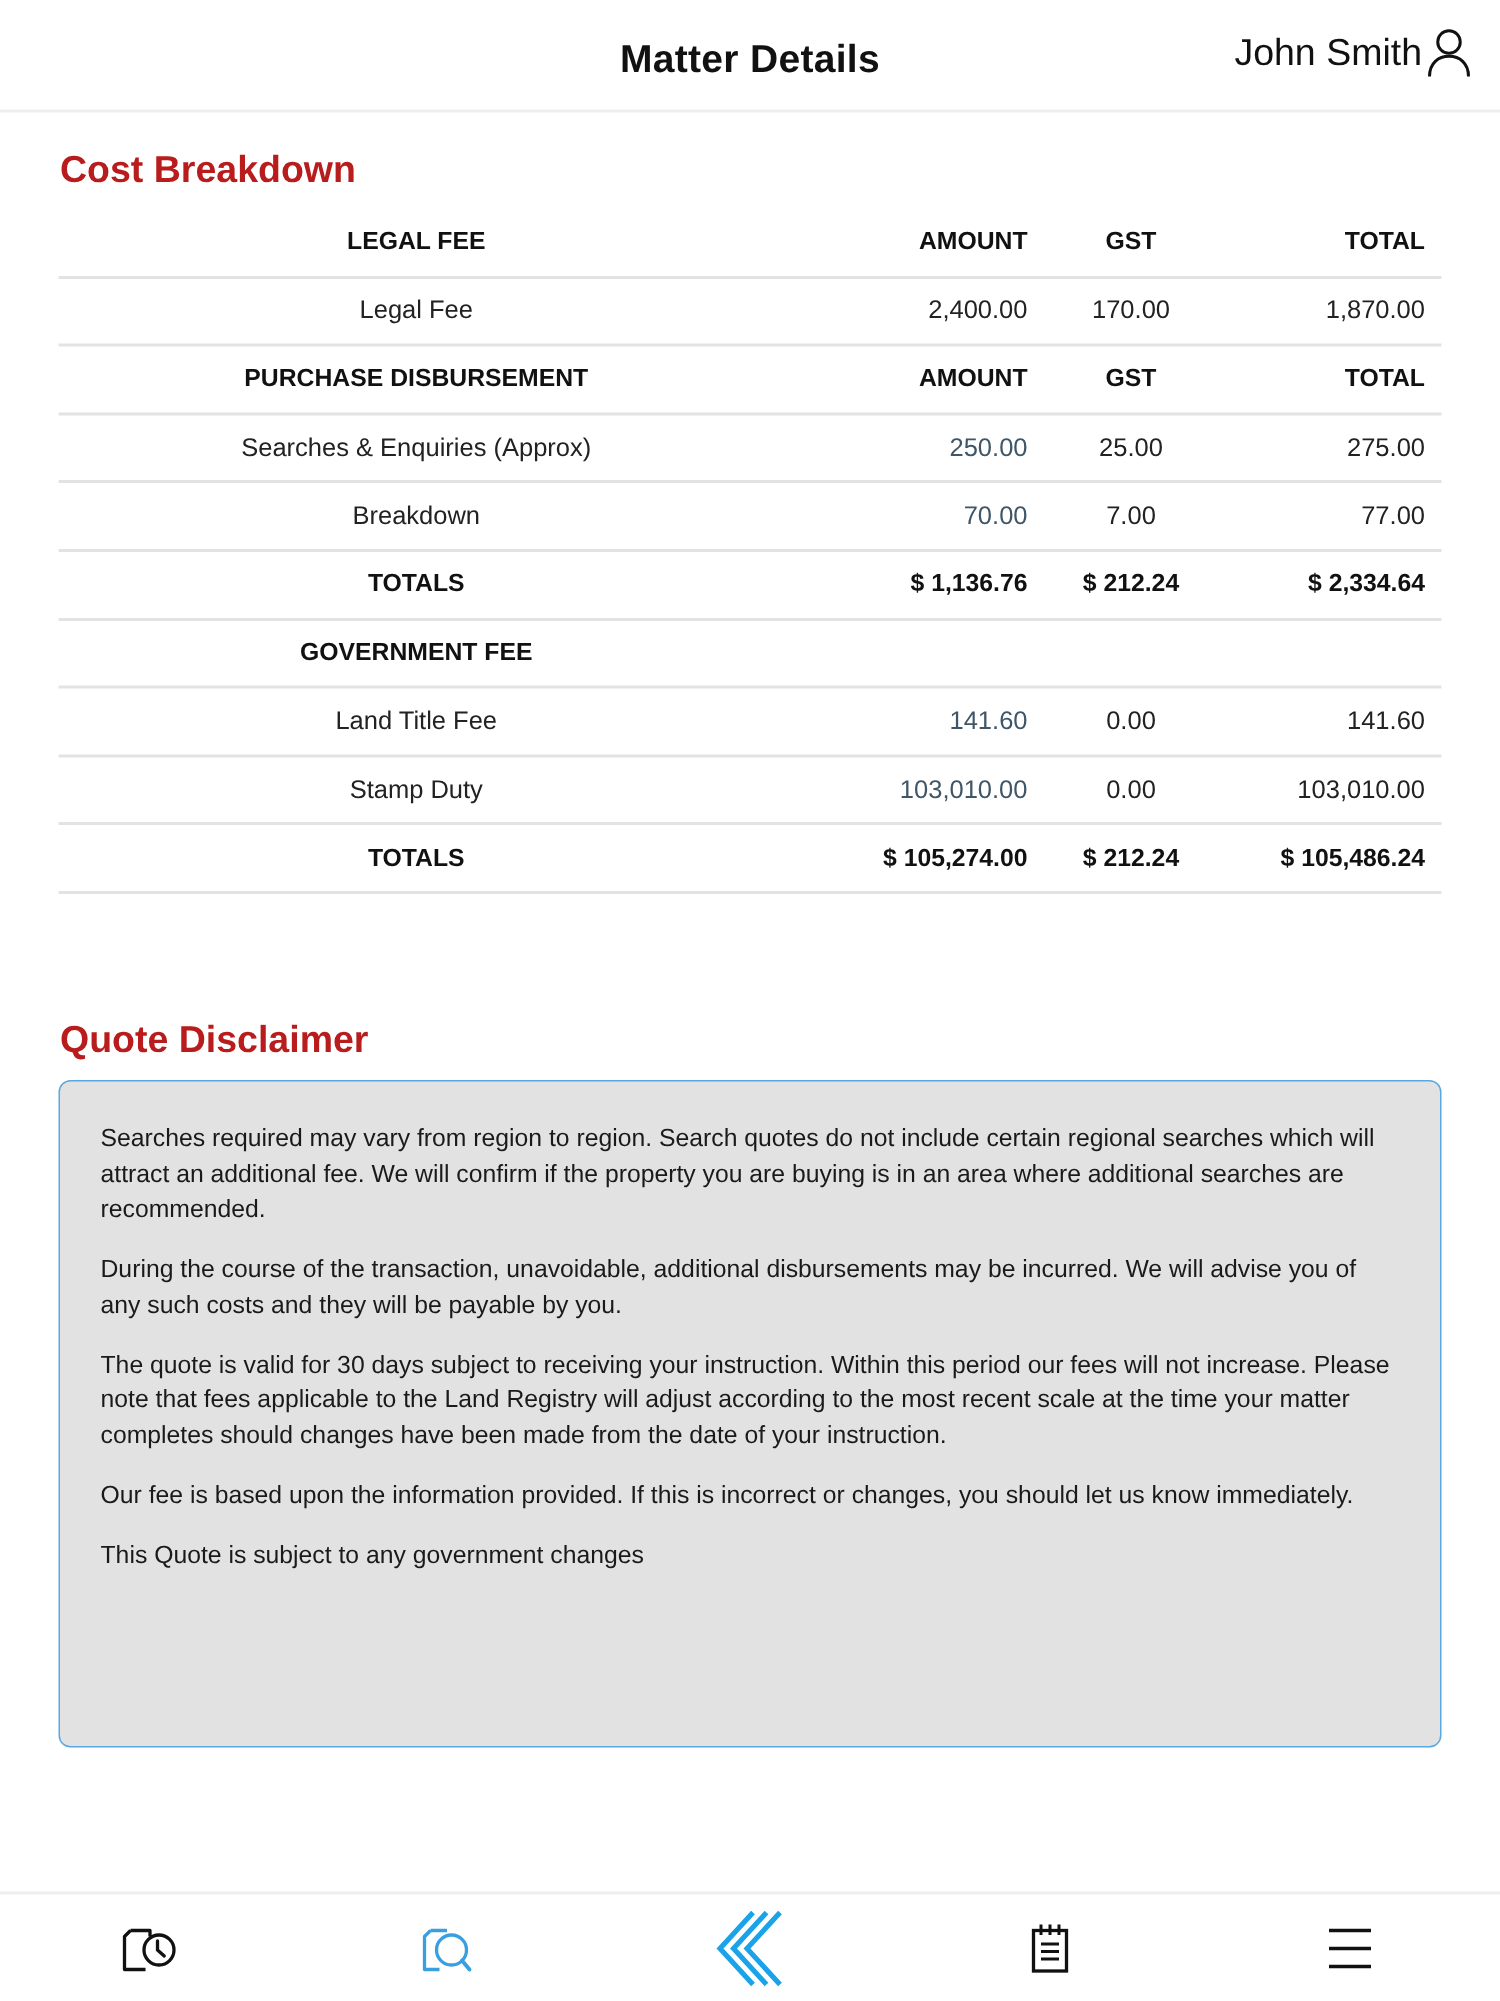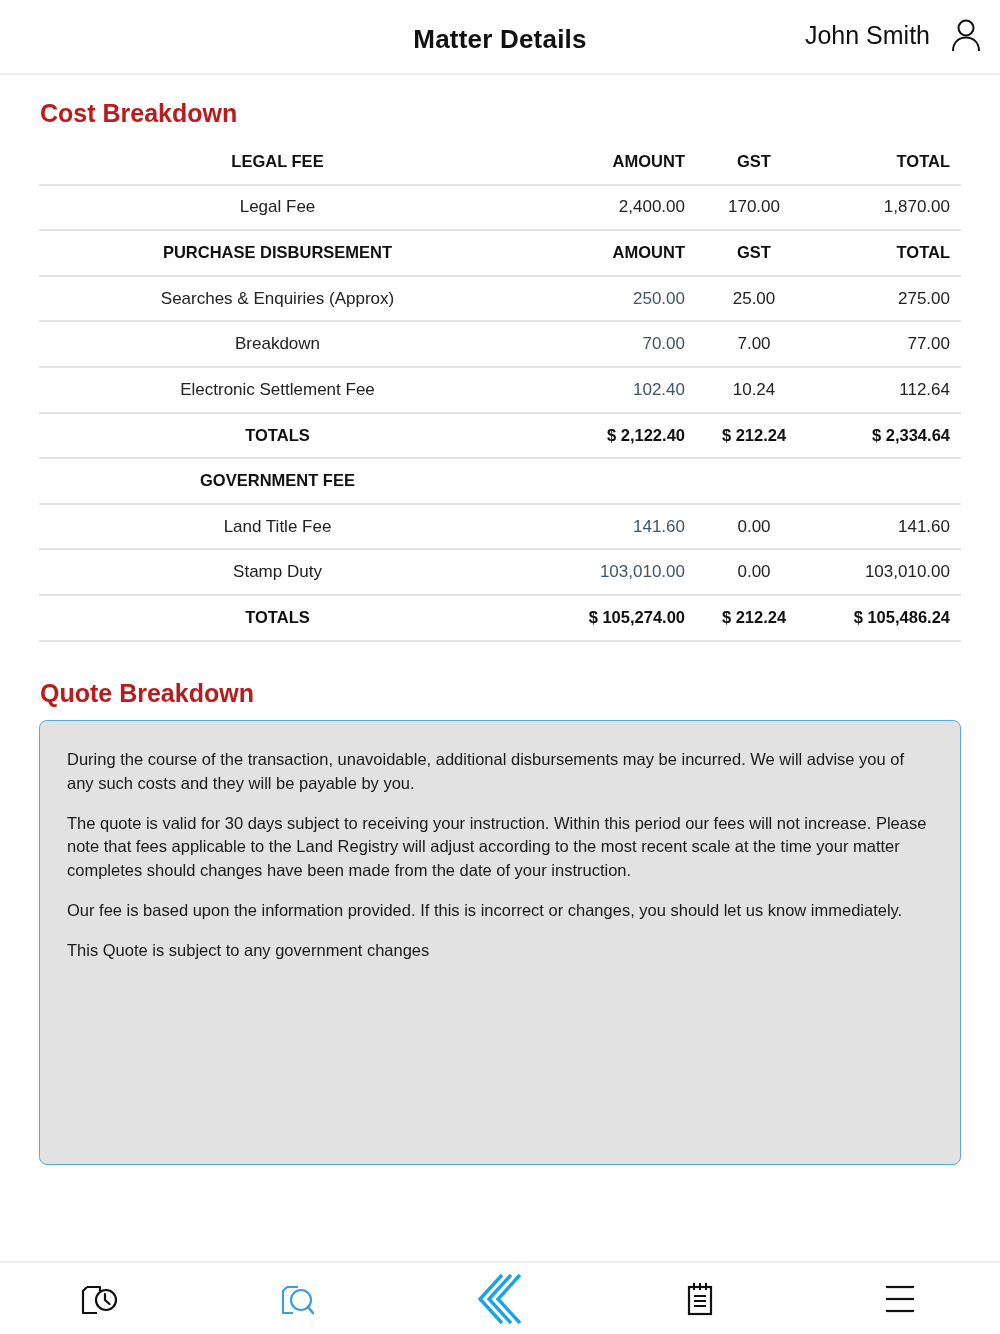--- a/index.html
+++ b/index.html
@@ -2,21 +2,21 @@
 <html><head>
 <meta charset="utf-8">
 <style>
   * { box-sizing: border-box; margin: 0; padding: 0; }
   html, body { width: 1000px; height: 1334px; background: #ffffff; overflow: hidden; }
   body { font-family: "Liberation Sans", "DejaVu Sans", sans-serif; color: #111; position: relative; }
 
   .header { position: absolute; top: 0; left: 0; width: 1000px; height: 75px; border-bottom: 2px solid #eeeeee; background: #fff; }
   .header .title { position: absolute; left: 0; right: 0; top: 24px; text-align: center; font-size: 26px; font-weight: bold; color: #111; letter-spacing: 0.2px; }
   .header .user { position: absolute; right: 18px; top: 18px; display: flex; align-items: center; cursor: pointer; }
-  .header .user-name { font-size: 25px; color: #111; margin-right: 20px; }
+  .header .user-name { font-size: 25px; color: #111; margin-right: 2px; }
   .header .user-icon { width: 32px; height: 34px; display: block; }
 
   .section-title { position: absolute; left: 40px; font-size: 25px; font-weight: bold; color: #b91c1c; }
   #cost-title { top: 99px; }
   #disclaimer-title { top: 679px; }
 
   .cost-table { position: absolute; left: 39px; top: 140px; width: 922px; }
   .row { display: flex; align-items: center; height: 45.6px; border-bottom: 2px solid #e3e3e3; font-size: 17px; color: #222; }
   .row .c-label { flex: 1; padding-left: 11px; text-align: center; }
   .row .c-amount { width: 180px; text-align: right; }
@@ -74,29 +74,23 @@
     <span class="c-amount amt-link">250.00</span>
     <span class="c-gst">25.00</span>
     <span class="c-total">275.00</span>
   </div>
   <div class="row">
     <span class="c-label">Breakdown</span>
     <span class="c-amount amt-link">70.00</span>
     <span class="c-gst">7.00</span>
     <span class="c-total">77.00</span>
   </div>
-  <div class="row">
-    <span class="c-label">Electronic Settlement Fee</span>
-    <span class="c-amount amt-link">102.40</span>
-    <span class="c-gst">10.24</span>
-    <span class="c-total">112.64</span>
-  </div>
   <div class="row totals">
     <span class="c-label">TOTALS</span>
-    <span class="c-amount">$ 2,122.40</span>
+    <span class="c-amount">$ 1,136.76</span>
     <span class="c-gst">$ 212.24</span>
     <span class="c-total">$ 2,334.64</span>
   </div>
 
   <div class="row head">
     <span class="c-label">GOVERNMENT FEE</span>
     <span class="c-amount"></span>
     <span class="c-gst"></span>
     <span class="c-total"></span>
   </div>
@@ -113,23 +107,24 @@
     <span class="c-total">103,010.00</span>
   </div>
   <div class="row totals">
     <span class="c-label">TOTALS</span>
     <span class="c-amount">$ 105,274.00</span>
     <span class="c-gst">$ 212.24</span>
     <span class="c-total">$ 105,486.24</span>
   </div>
 </div>
 
-<div class="section-title" id="disclaimer-title">Quote Breakdown</div>
+<div class="section-title" id="disclaimer-title">Quote Disclaimer</div>
 
 <div class="disclaimer">
+  <p>Searches required may vary from region to region.  Search quotes do not include certain regional searches which will attract an additional fee.  We will confirm if the property you are buying is in an area where additional searches are recommended.</p>
   <p>During the course of the transaction, unavoidable, additional disbursements may be incurred.  We will advise you of any such costs and they will be payable by you.</p>
   <p>The quote is valid for 30 days subject to receiving your instruction. Within this period our fees will not increase.  Please note that fees applicable to the Land Registry will adjust according to the most recent scale at the time your matter completes should changes have been made from the date of your instruction.</p>
   <p>Our fee is based upon the information provided.  If this is incorrect or changes, you should let us know immediately.</p>
   <p>This Quote is subject to any government changes</p>
 </div>
 
 <div class="bottom-nav">
   <div class="nav-item">
     <svg width="40" height="34" viewBox="0 0 40 34">
       <path d="M7 5 L20 5 L20 9 M7 5 L3 9 L3 31 L17 31" fill="none" stroke="#111" stroke-width="2.2" stroke-linejoin="round"></path>

